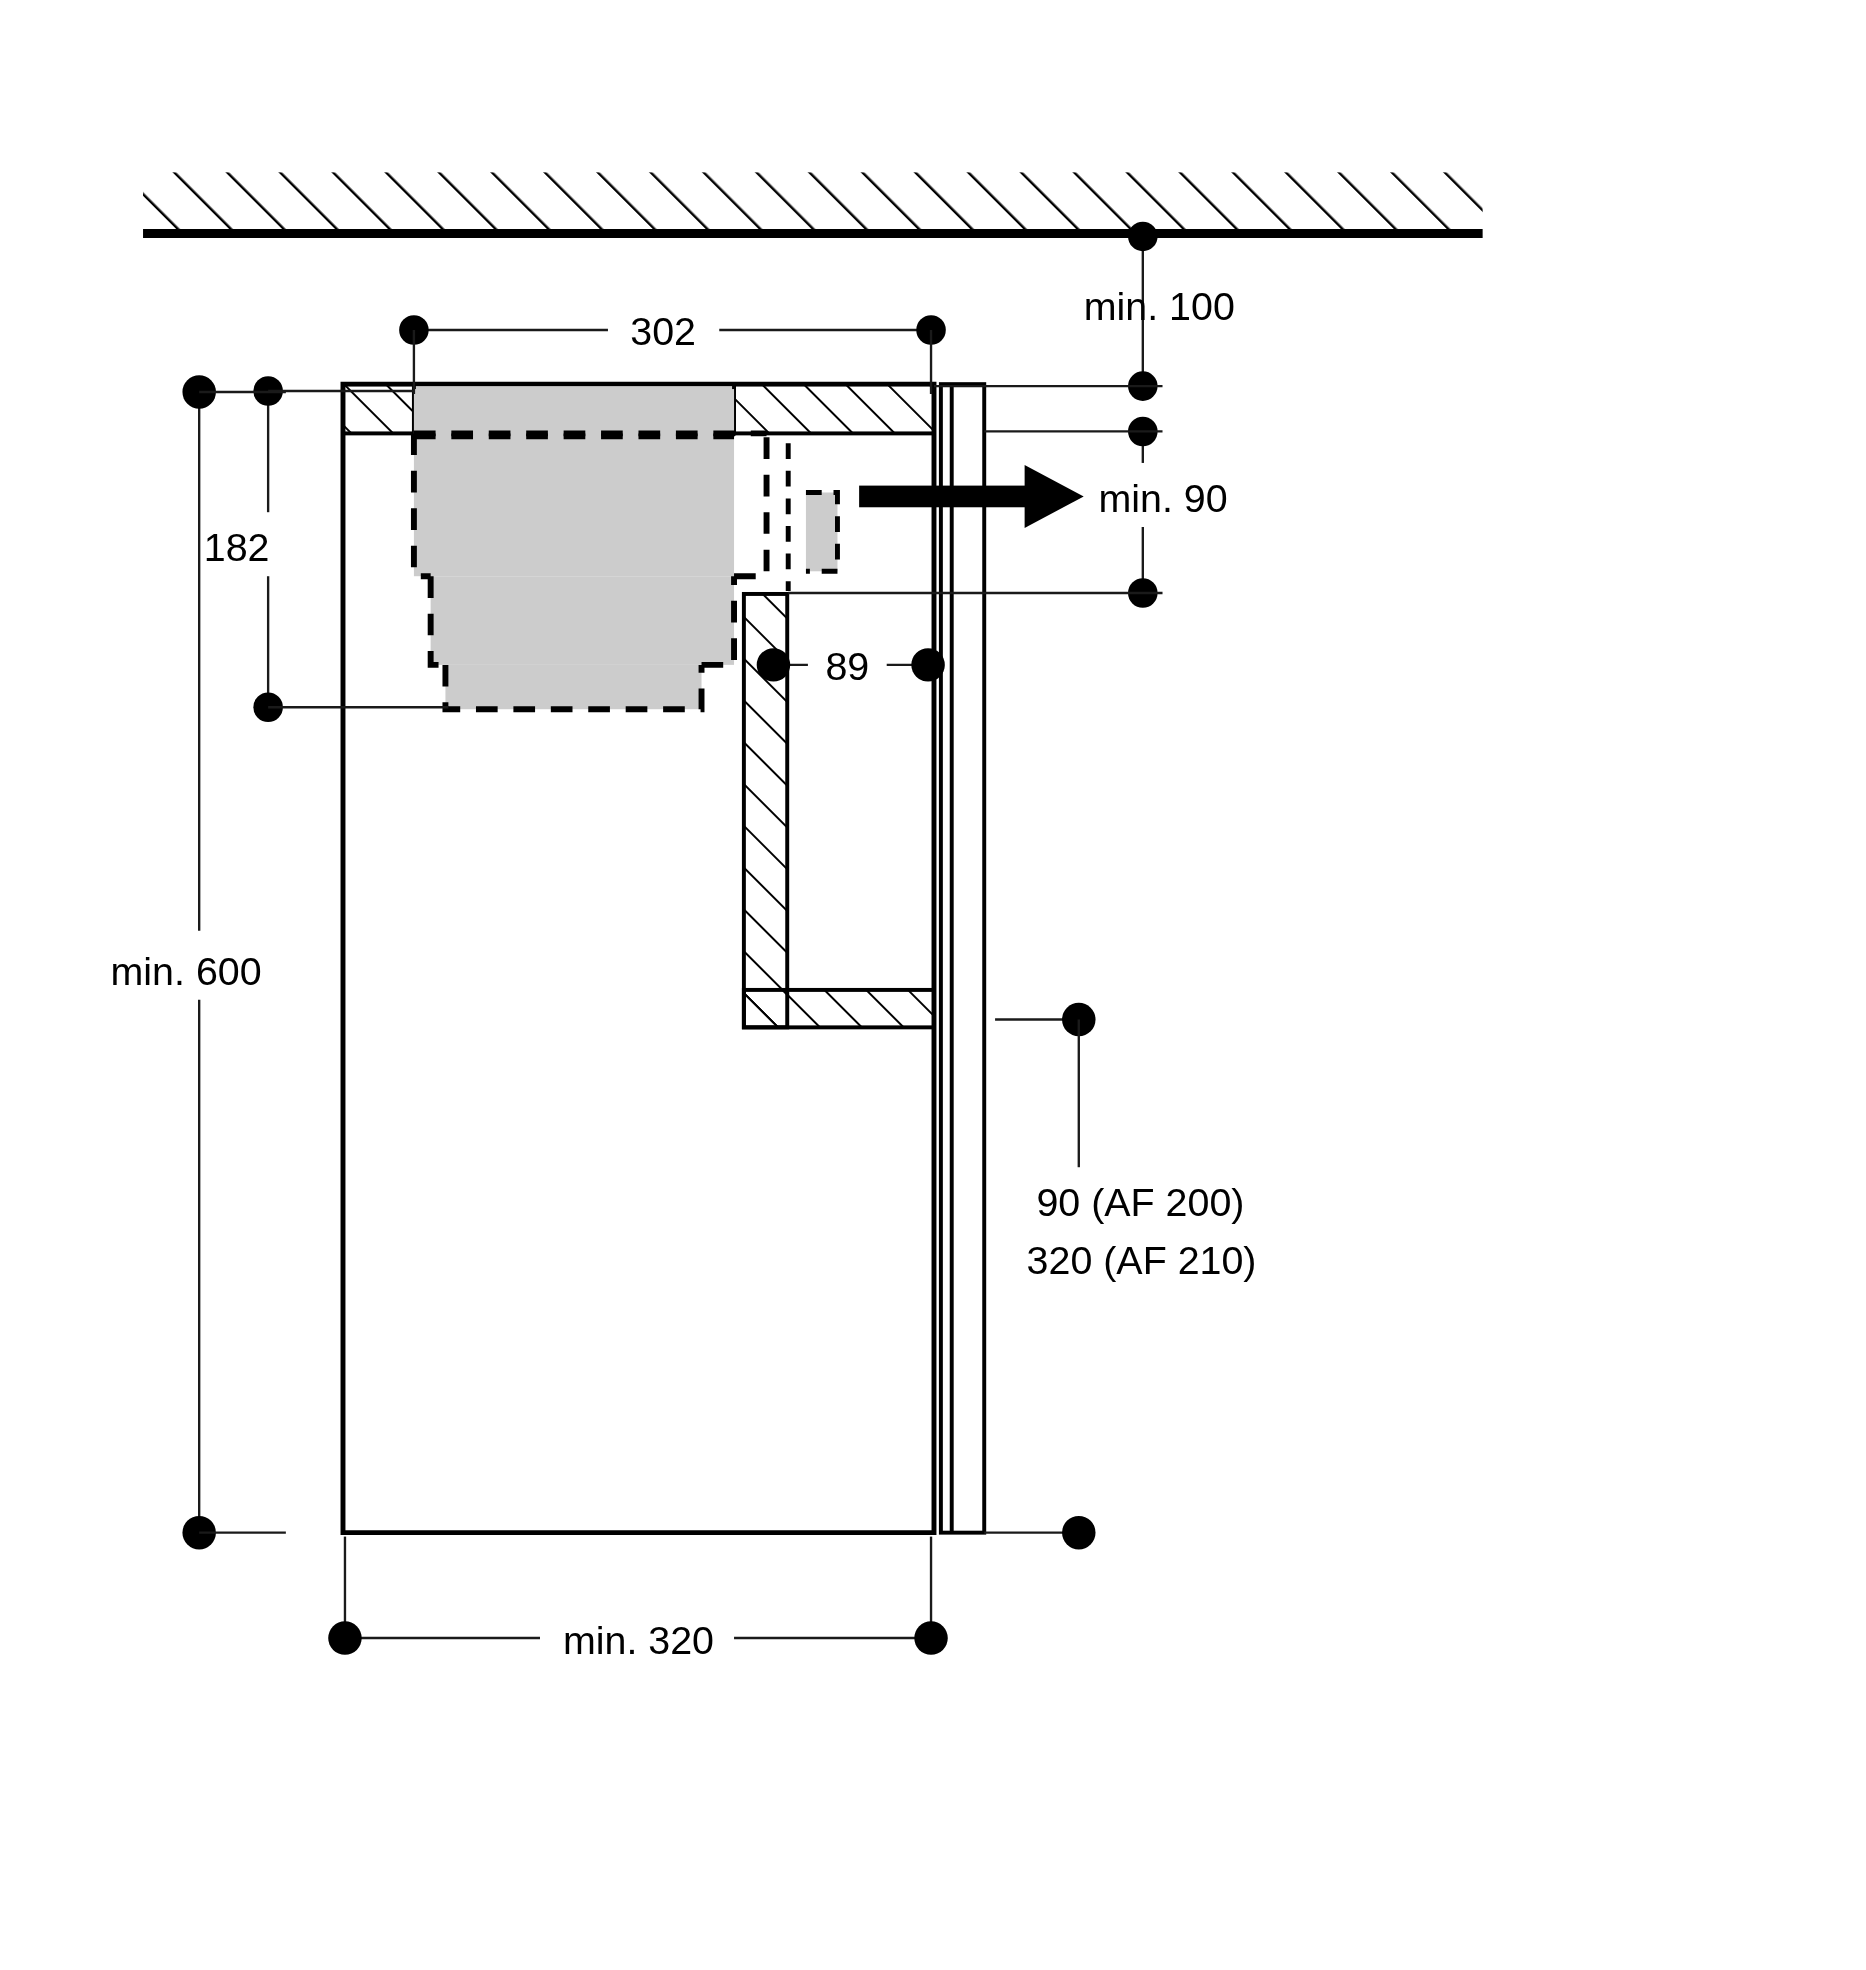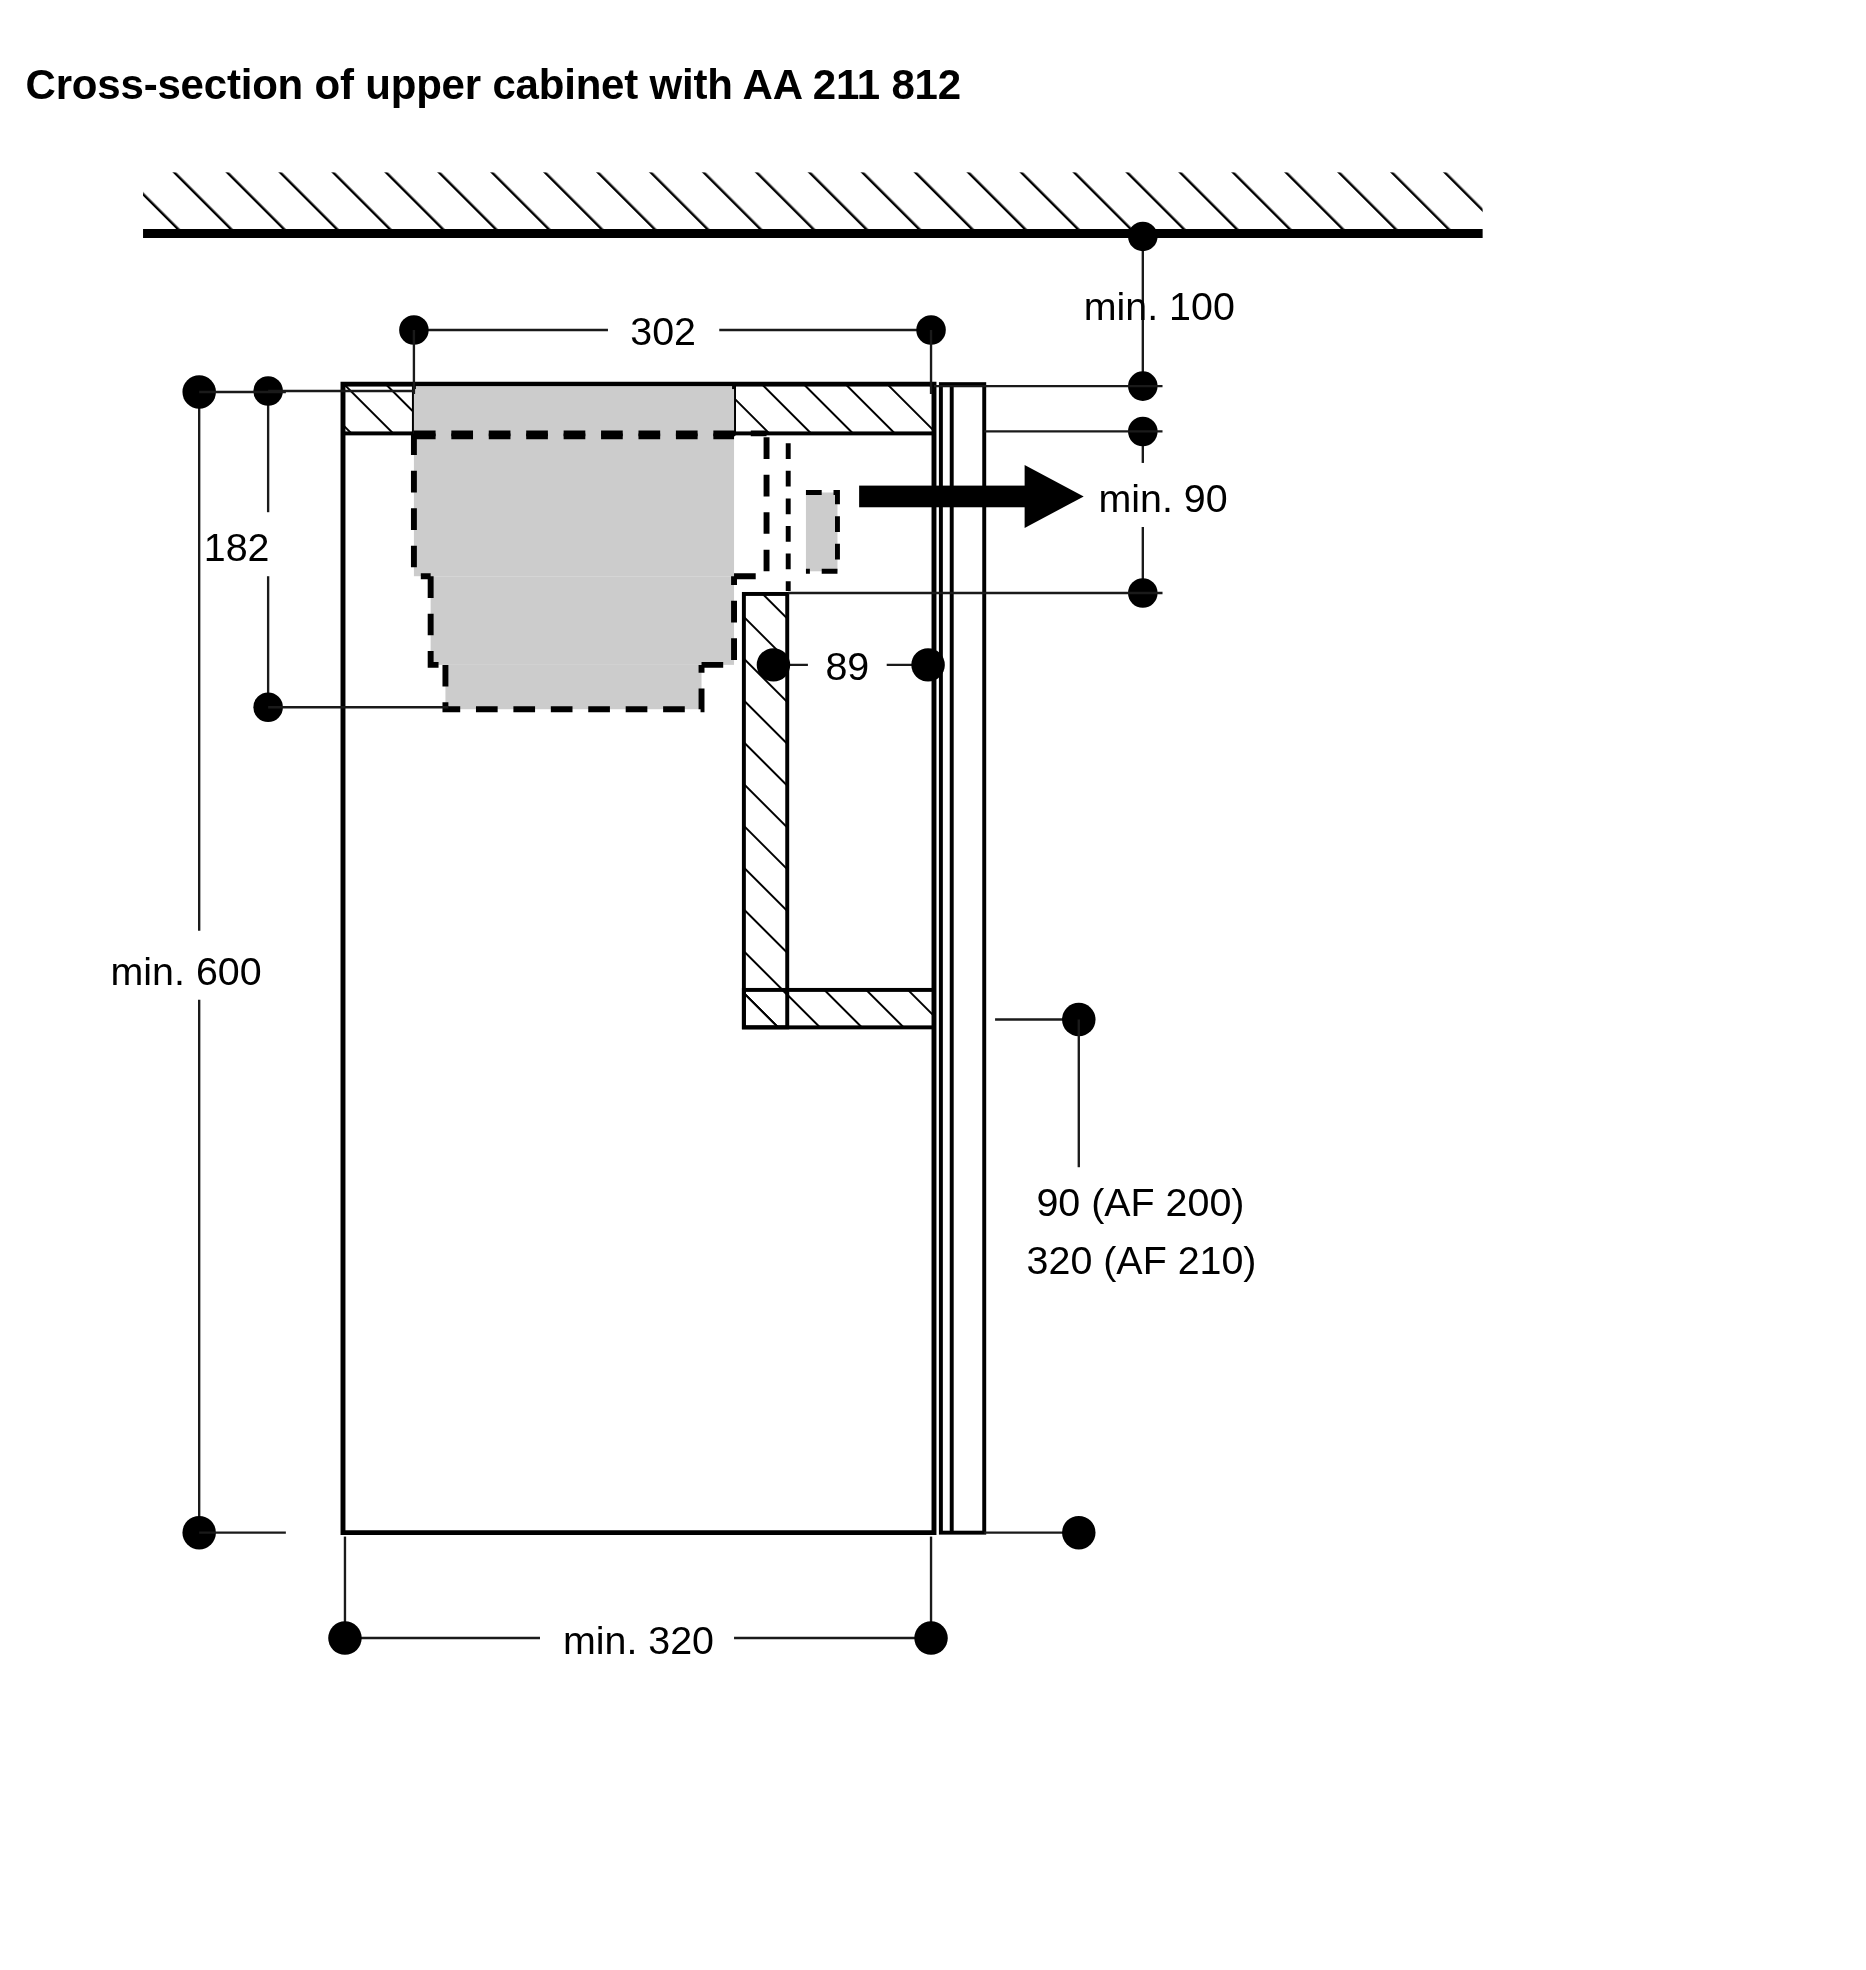--- a/index.html
+++ b/index.html
@@ -82,21 +82,20 @@
   }
   .dot {
     fill: #000000;
   }
 </style>
 </head>
 <body>
 
 <div id="drawing-root">
 
-  <div class="title">Cross-section of upper cabinet with AA 211 812</div>
 
   <svg width="1867" height="1970" viewBox="0 0 1895 2000">
 
     <defs>
       <pattern id="hatch45" width="38" height="38" patternUnits="userSpaceOnUse" patternTransform="rotate(-45 0 0)">
         <line x1="0" y1="0" x2="0" y2="38" stroke="#000000" stroke-width="5"></line>
       </pattern>
       <pattern id="hatch45b" width="30" height="30" patternUnits="userSpaceOnUse" patternTransform="rotate(-45 0 0)">
         <line x1="0" y1="0" x2="0" y2="30" stroke="#000000" stroke-width="4"></line>
       </pattern>

